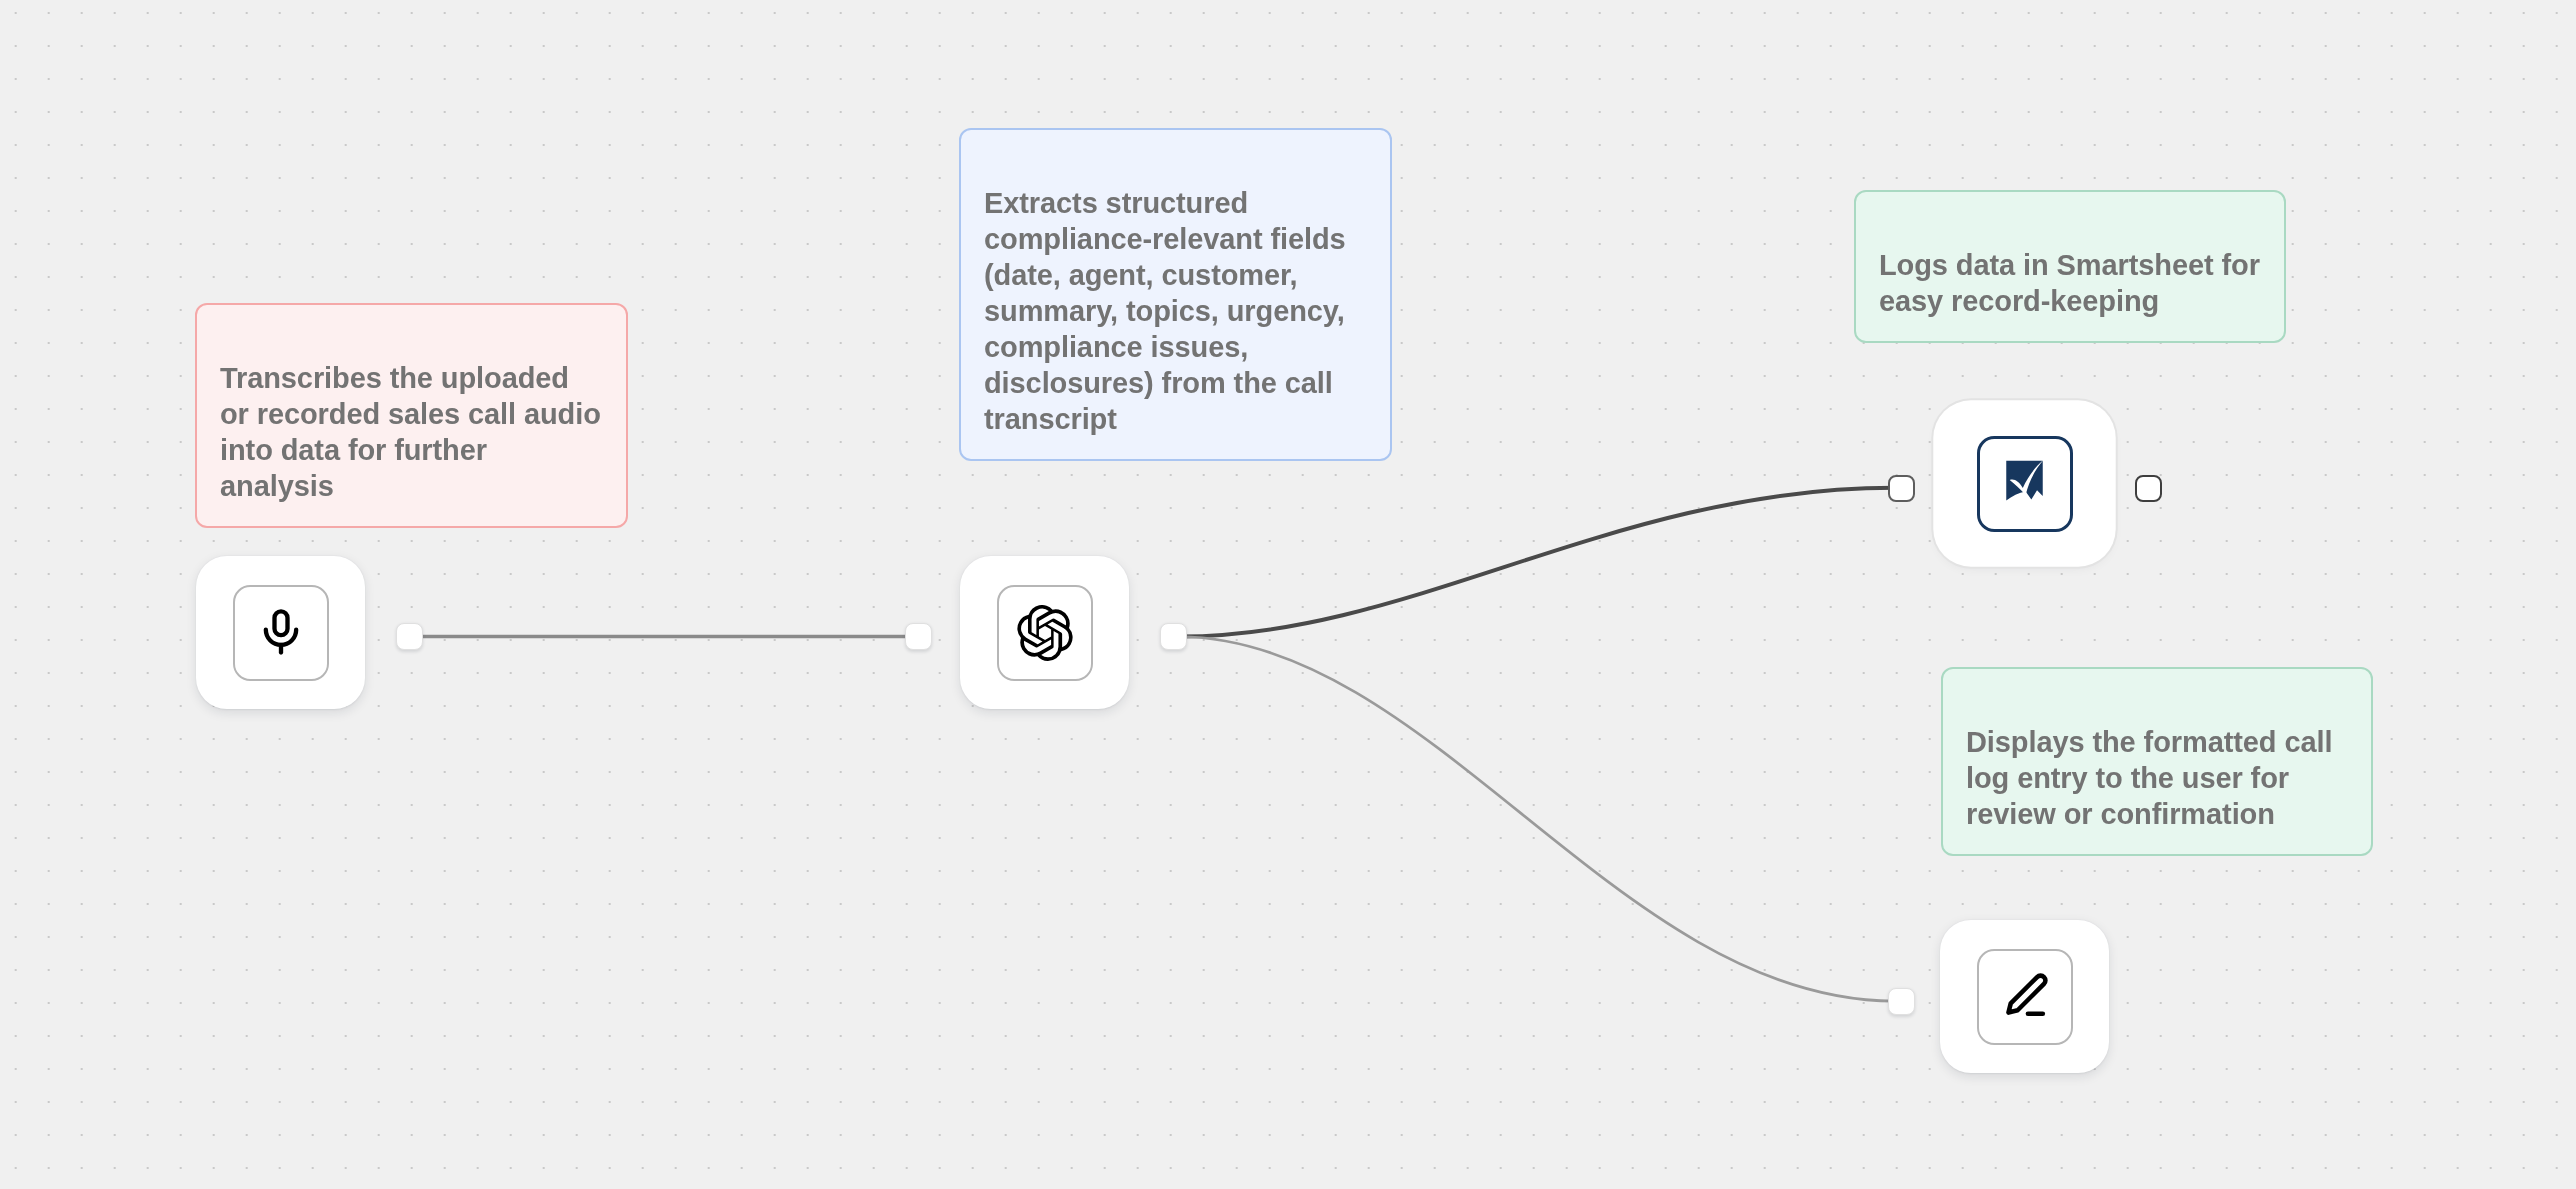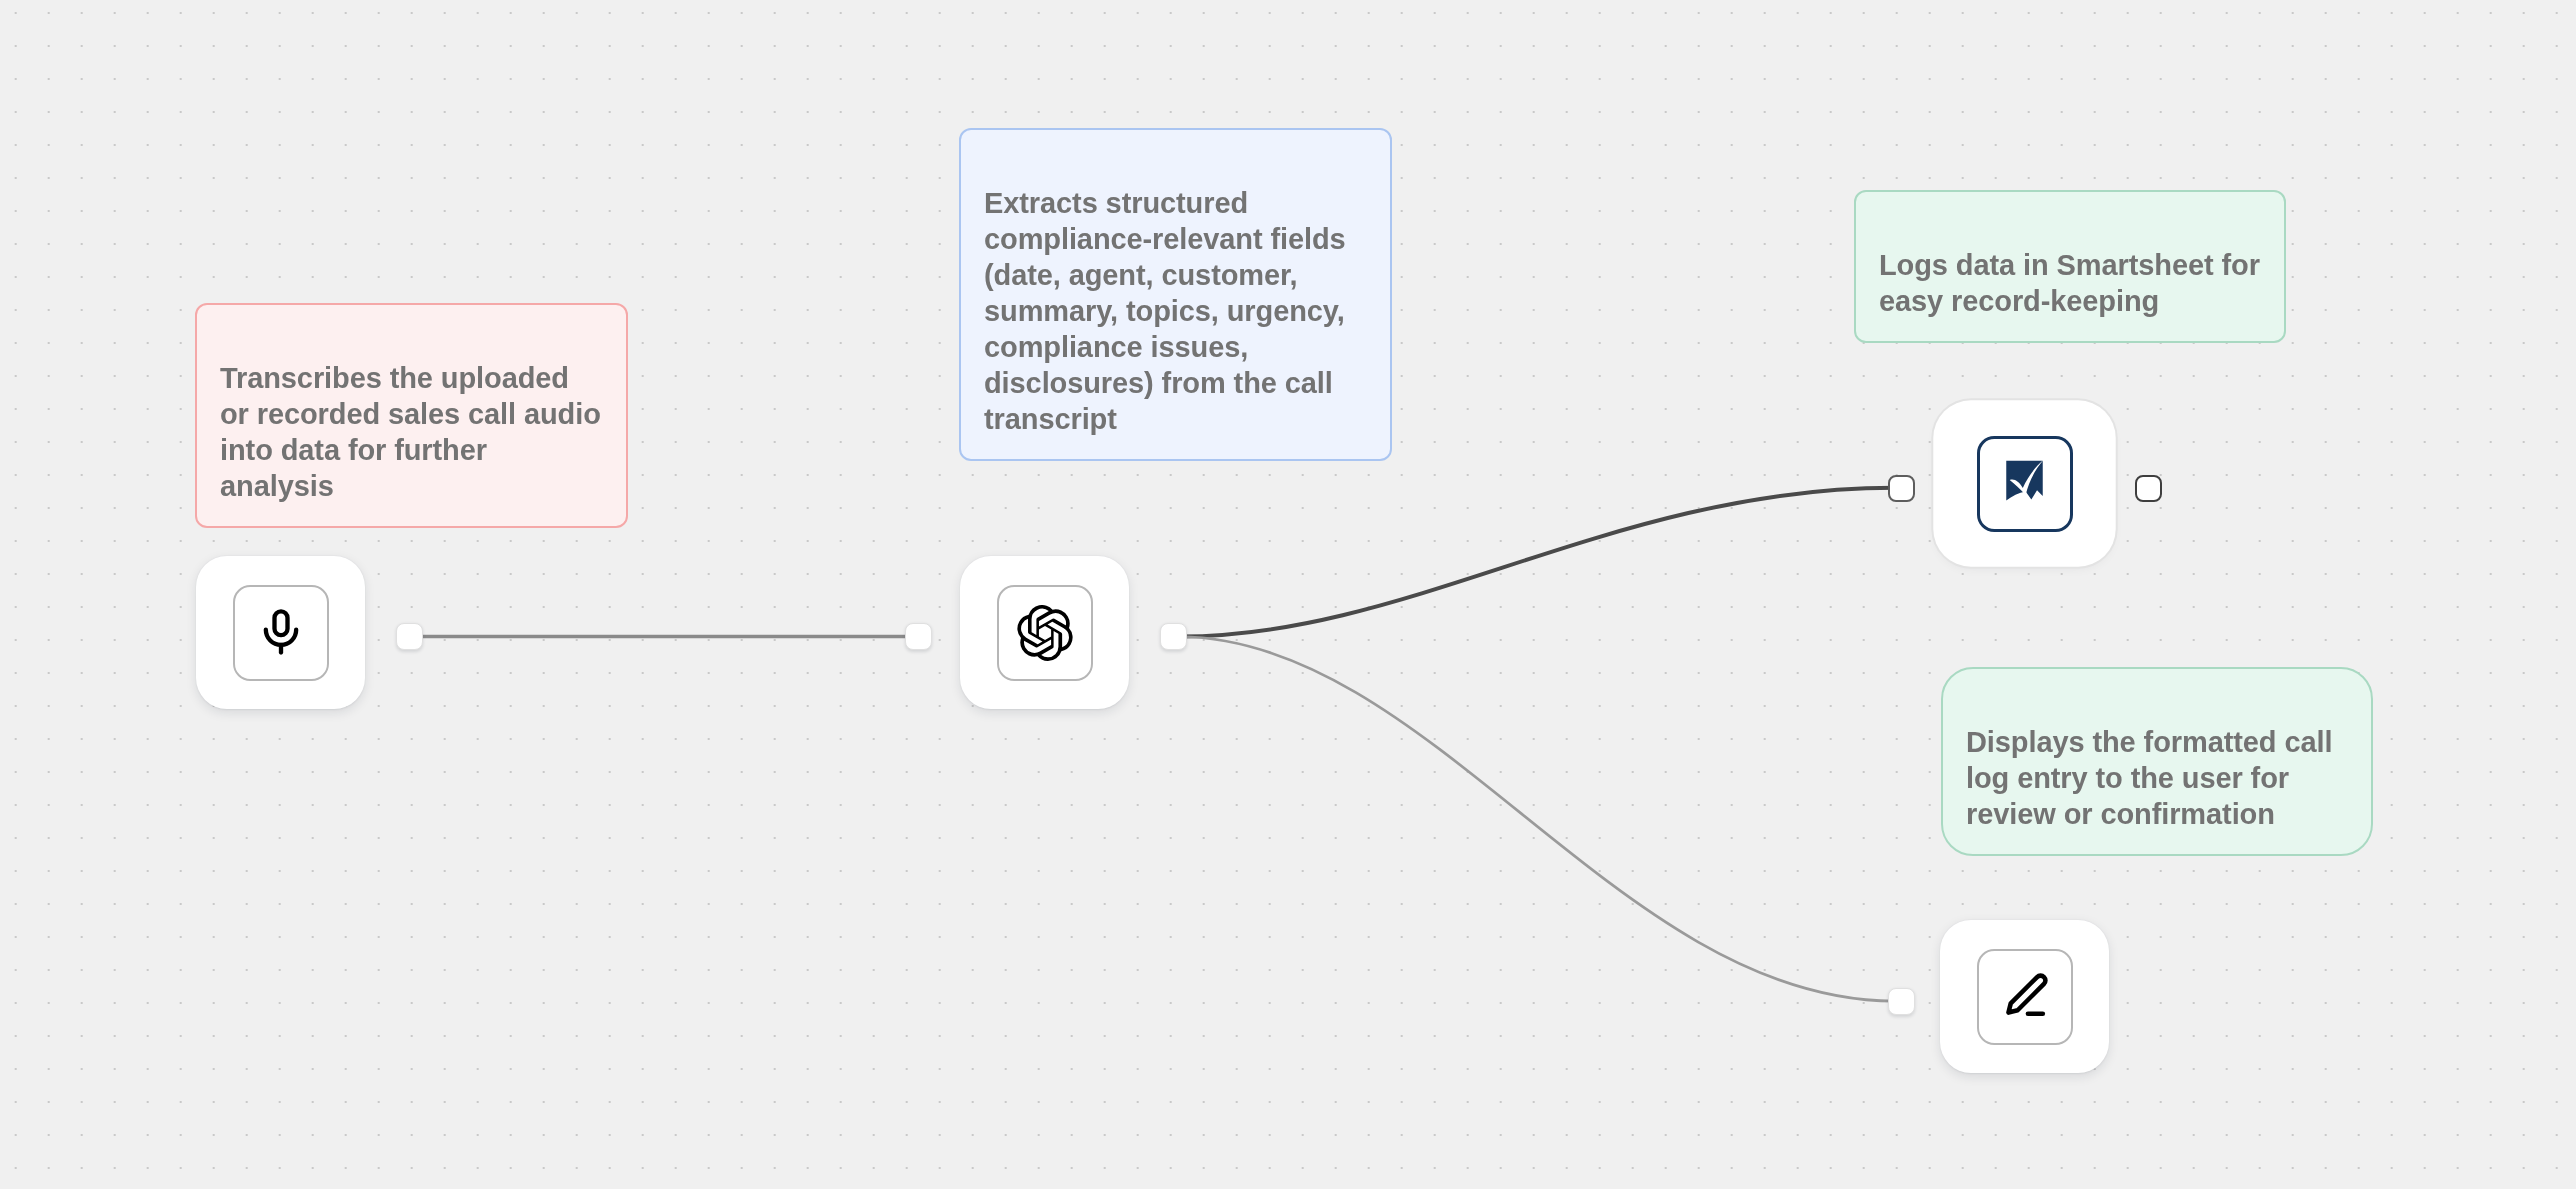--- a/index.html
+++ b/index.html
@@ -55,21 +55,21 @@
   #note-transcribe {
     left: 195px; top: 303px; width: 433px; min-height: 120px;
   }
   #note-extract {
     left: 959px; top: 128px; width: 433px;
   }
   #note-log {
     left: 1834px; top: 190px; width: 432px; margin-left: 20px;
   }
   #note-display {
-    left: 1941px; top: 667px; width: 432px; border-radius: 32px;
+    left: 1941px; top: 667px; width: 432px;
   }
 
   
   .node {
     position: absolute;
     box-sizing: border-box;
     width: 169px;
     height: 153px;
     background: #ffffff;
     border-radius: 31px;

